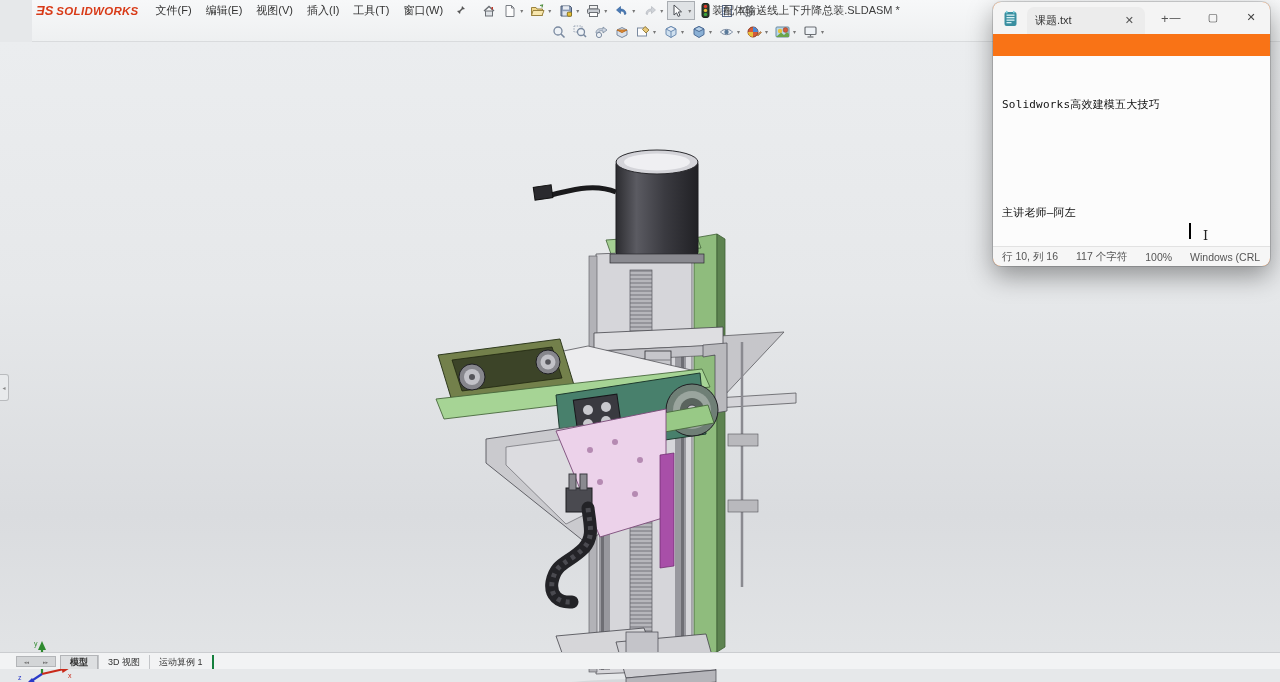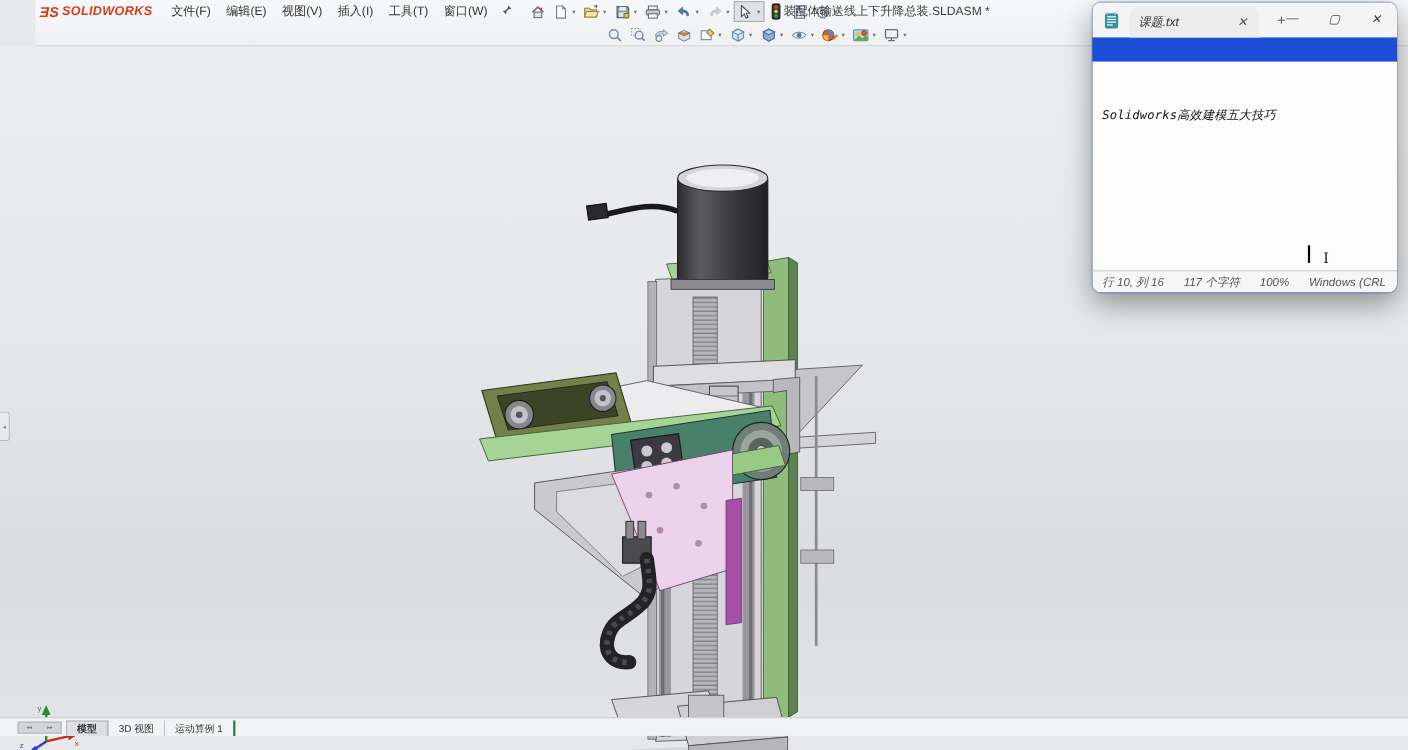--- a/index.html
+++ b/index.html
@@ -41,23 +41,23 @@
   .sw-tabbar { position:absolute; left:0; right:0; bottom:13px; height:17px; background:#f2f3f4;
     border-top:1px solid #cbcdd0; display:flex; align-items:flex-end; font-size:9px; color:#333; z-index:2; }
   .tab-scroll { width:40px; height:11px; margin:0 4px 2px 16px; background:#d3d5d7;
     border:1px solid #b3b5b8; display:flex; align-items:center; justify-content:space-around;
     font-size:5px; color:#777; }
   .doc-tab { height:14px; padding:0 9px; display:flex; align-items:center; border-left:1px solid #c3c5c8; cursor:default; }
   .doc-tab.active { background:#dddfe1; border:1px solid #b3b5b8; border-bottom:none; font-weight:bold; }
   .doc-tab:last-of-type { border-right:2px solid #15803d; }
 
   
-  .np { position:absolute; left:993px; top:2px; width:277px; height:264px; background:#1d4ed8;
+  .np { position:absolute; left:993px; top:2px; width:277px; height:264px; background:#f97316;
     border-radius:8px; overflow:hidden; z-index:10;
-    box-shadow:0 10px 26px rgba(0,0,0,.38), 0 0 0 1px rgba(0,0,0,.15);font-style:italic; }
+    box-shadow:0 10px 26px rgba(0,0,0,.38), 0 0 0 1px rgba(0,0,0,.15); }
   .np-titlebar { position:relative; height:32px; background:#f4f4f4; }
   .np-appicon { position:absolute; left:10px; top:8px; }
   .np-tab { position:absolute; left:34px; top:5px; width:118px; height:27px; background:#ececec;
     border-radius:7px 7px 0 0; display:flex; align-items:center; padding:0 8px; }
   .np-tab-title { font-size:11px; color:#333; flex:1; }
   .np-tab-close { font-size:11px; color:#555; padding:0 3px; border-radius:4px; }
   .np-newtab { position:absolute; left:162px; top:9px; font-size:13px; color:#555; padding:0 6px; }
   .np-caption { position:absolute; right:0; top:0; height:30px; display:flex; }
   .np-cap-btn { width:38px; height:30px; display:flex; align-items:center; justify-content:center;
     font-size:11px; color:#444; }
@@ -494,20 +494,21 @@
       <span class="np-newtab">+</span>
       <div class="np-caption">
         <span class="np-cap-btn">—</span>
         <span class="np-cap-btn">▢</span>
         <span class="np-cap-btn">✕</span>
       </div>
     </div>
     <div class="np-editor">
       <div class="np-line">Solidworks高效建模五大技巧</div>
       <div class="np-line"></div>
+      <div class="np-line">主讲老师—阿左</div>
       
       
       
       
       
       
       
     </div>
     <span class="np-caret"></span>
     <div class="np-statusbar">

